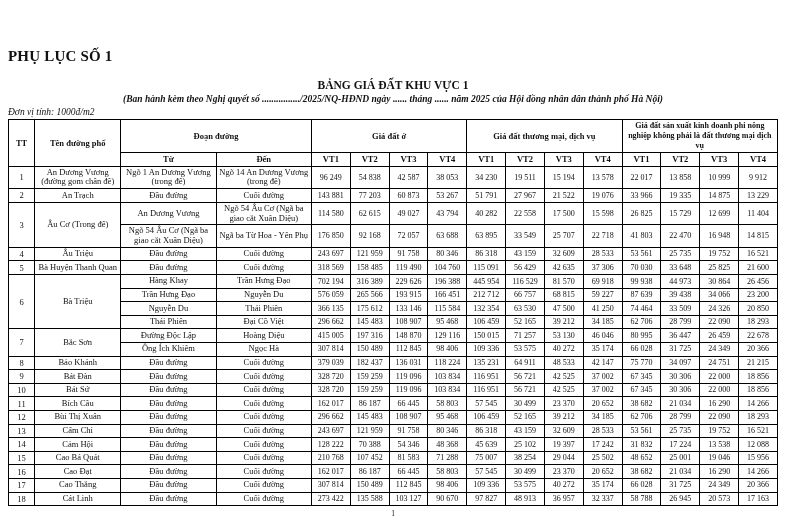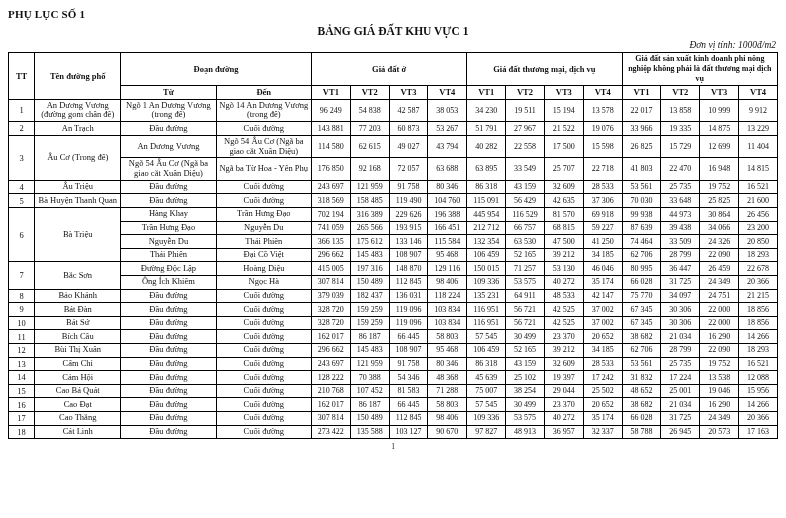--- a/index.html
+++ b/index.html
@@ -1,36 +1,37 @@
 <!DOCTYPE html>
 <html><head>
 <meta charset="utf-8">
 <style>
   html,body{margin:0;padding:0;background:#fff;}
   body{width:786px;height:518px;overflow:hidden;font-family:"Liberation Serif",serif;color:#111;}
   .page{padding:8px 8px 0 8px;}
-  .appendix{font-weight:bold;font-size:11px;letter-spacing:.2px;}
-  .doc-title{text-align:center;font-weight:bold;font-size:11.5px;margin-top:5px;}
+  .appendix{font-weight:bold;font-size:15px;letter-spacing:.2px;margin-top:40px;}
+  .doc-title{text-align:center;font-weight:bold;font-size:11.5px;margin-top:14px;}
   .doc-sub{text-align:center;font-weight:bold;font-style:italic;font-size:9.5px;margin-top:3px;}
-  .unit-note{text-align:right;font-style:italic;font-size:9.5px;margin:3px 2px 2px 0;}
+  .unit-note{font-style:italic;font-size:9.5px;margin:3px 2px 2px 0;}
   table.price{width:100%;border-collapse:collapse;table-layout:fixed;}
   .price th,.price td{border:1px solid #000;vertical-align:middle;text-align:center;overflow:hidden;}
   .price th{font-size:8.5px;font-weight:bold;padding:1px;line-height:1.25;}
   .price th.prod{font-size:8px;font-family:Liberation Serif, serif;}
   .price td.txt{font-size:8.5px;padding:1px 1px;line-height:1.15;}
   .price td.num{font-size:8px;padding:1.5px 0;line-height:1.2;white-space:nowrap;}
   .price td.tt{font-size:8.5px;}
   .pageno{text-align:center;font-size:7.5px;margin-top:3px;}
 </style>
 </head>
 <body>
 
 <div class="page">
   <div class="appendix">PHỤ LỤC SỐ 1</div>
   <div class="doc-title">BẢNG GIÁ ĐẤT KHU VỰC 1</div>
+  <div class="doc-sub">(Ban hành kèm theo Nghị quyết số ................/2025/NQ-HĐND ngày ...... tháng ...... năm 2025 của Hội đồng nhân dân thành phố Hà Nội)</div>
   <div class="unit-note">Đơn vị tính: 1000đ/m2</div>
 
   <table class="price">
     <colgroup>
       <col style="width:3.4%">
         <col style="width:11.2%">
         <col style="width:12.4%">
         <col style="width:12.4%">
       <col style="width:5.05%">
         <col style="width:5.05%">
@@ -192,21 +193,21 @@
           <td class="num">81 570</td>
           <td class="num">69 918</td>
           <td class="num">99 938</td>
           <td class="num">44 973</td>
           <td class="num">30 864</td>
           <td class="num">26 456</td>
         </tr>
         <tr>
           <td class="txt">Trần Hưng Đạo</td>
           <td class="txt">Nguyễn Du</td>
-          <td class="num">741 059</td>
+          <td class="num">576 059</td>
           <td class="num">265 566</td>
           <td class="num">193 915</td>
           <td class="num">166 451</td>
           <td class="num">212 712</td>
           <td class="num">66 757</td>
           <td class="num">68 815</td>
           <td class="num">59 227</td>
           <td class="num">87 639</td>
           <td class="num">39 438</td>
           <td class="num">34 066</td>

